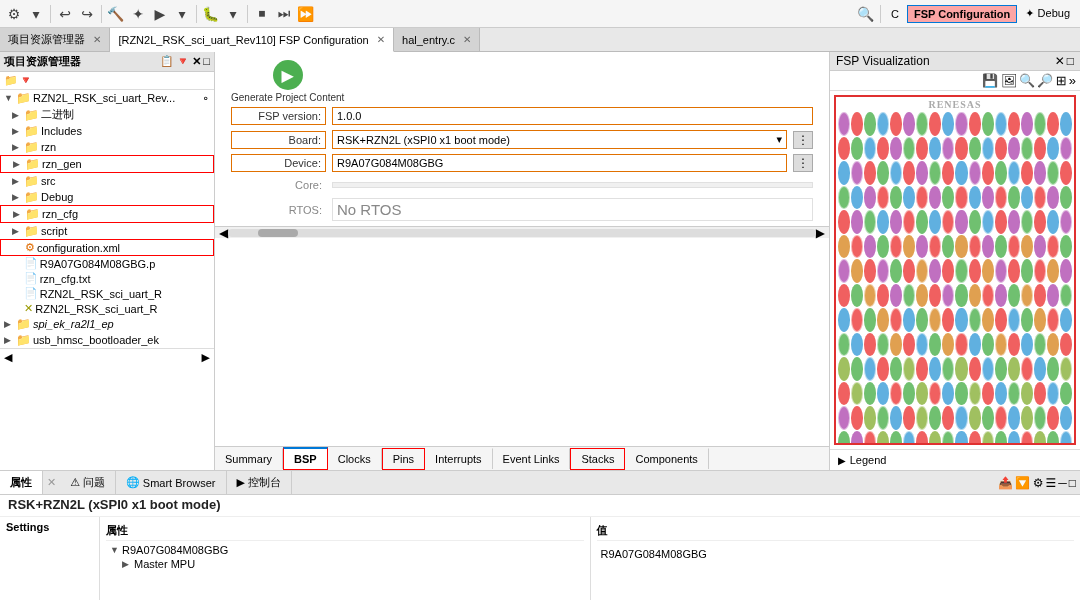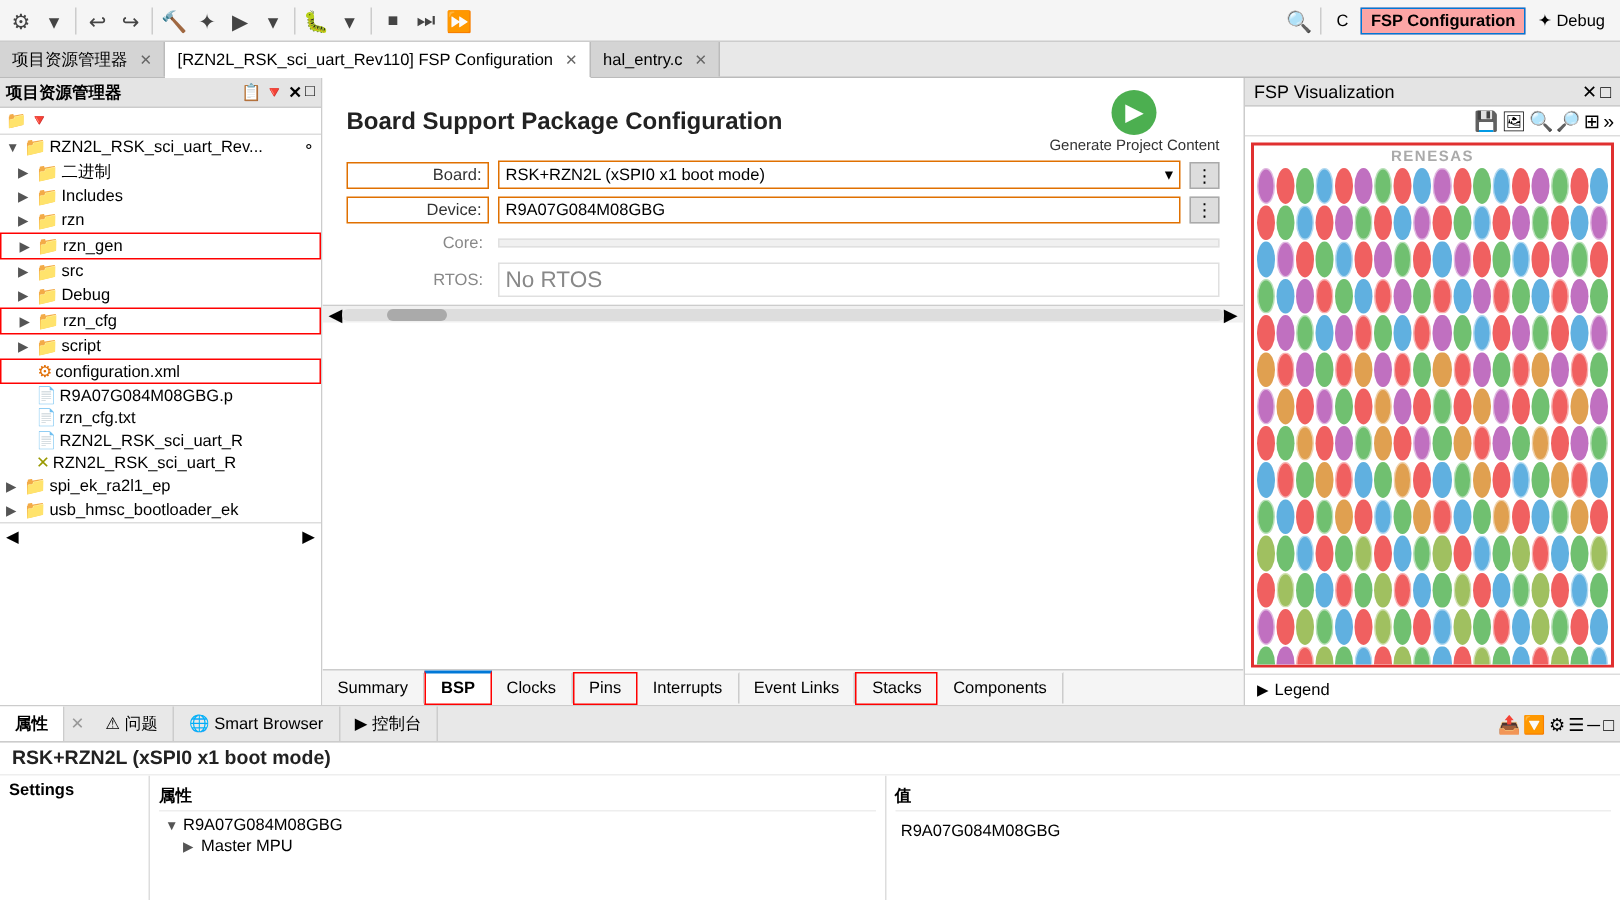--- a/index.html
+++ b/index.html
@@ -361,45 +361,48 @@
       <span style="font-size:11px;">RZN2L_RSK_sci_uart_R</span>
     </div>
     <div class="tree-item indent-1">
       <span class="arrow" style="visibility:hidden;">▶</span>
       <span class="icon-file" style="color:#990;">✕</span>
       <span style="font-size:11px;">RZN2L_RSK_sci_uart_R</span>
     </div>
     <div class="tree-item indent-0">
       <span class="arrow">▶</span>
       <span class="icon-folder">📁</span>
-      <span style="font-size:11px;">spi_ek_ra2l1_ep</span>
+      <span style="font-size:11px;font-style:italic;">spi_ek_ra2l1_ep</span>
     </div>
     <div class="tree-item indent-0">
       <span class="arrow">▶</span>
       <span class="icon-folder">📁</span>
       <span style="font-size:11px;">usb_hmsc_bootloader_ek</span>
     </div>
 
     <div style="display:flex;justify-content:space-between;padding:2px 4px;border-top:1px solid #ddd;margin-top:auto;">
       <span style="cursor:pointer;">◀</span>
       <span style="cursor:pointer;">▶</span>
     </div>
   </div>
 
   <div id="center-panel">
     <div class="bsp-header">
-      <span class="bsp-title">Board Support Package Configuration</span>
       <button class="gen-btn">
         <div class="gen-btn-circle">▶</div>
         <span style="font-size:10px;">Generate Project Content</span>
       </button>
     </div>
 
     <div class="device-section">
 
+      <div class="form-row">
+        <span class="form-label">FSP version:</span>
+        <span class="form-input">1.0.0</span>
+      </div>
 
       <div class="form-row">
         <span class="form-label">Board:</span>
         <div class="form-select">
           <span>RSK+RZN2L (xSPI0 x1 boot mode)</span>
           <span>▾</span>
         </div>
         <span style="background:#ddd;border:1px solid #aaa;padding:1px 3px;cursor:pointer;">⋮</span>
       </div>
 
@@ -469,21 +472,21 @@
     <div class="right-toolbar">
       <span style="cursor:pointer;font-size:13px;">💾</span>
       <span style="cursor:pointer;font-size:13px;">🖼</span>
       <span style="cursor:pointer;font-size:13px;">🔍</span>
       <span style="cursor:pointer;font-size:13px;">🔎</span>
       <span style="cursor:pointer;font-size:13px;">⊞</span>
       <span style="cursor:pointer;font-size:13px;">»</span>
     </div>
 
     <div class="right-content">
-      <div style="text-align:center;font-size:10px;color:#aaa;padding-top:2px;letter-spacing:1px;font-weight:bold;">RENESAS</div>
+      <div style="text-align:center;font-size:10px;color:#aaa;padding-top:2px;letter-spacing:1px;font-weight:bold;font-family:Liberation Serif, serif;">RENESAS</div>
       <div class="chip-grid" id="chip-grid">
       <div class="chip-cell" style="background-color: rgb(192, 112, 192); border: 1px solid rgba(255, 255, 255, 0.5);"></div>
           <div class="chip-cell" style="background-color: rgb(240, 96, 96);"></div>
           <div class="chip-cell" style="background-color: rgb(112, 192, 112);"></div>
           <div class="chip-cell" style="background-color: rgb(96, 176, 224); border: 1px solid rgba(255, 255, 255, 0.5);"></div>
           <div class="chip-cell" style="background-color: rgb(240, 96, 96);"></div>
           <div class="chip-cell" style="background-color: rgb(192, 112, 192);"></div>
           <div class="chip-cell" style="background-color: rgb(112, 192, 112); border: 1px solid rgba(255, 255, 255, 0.5);"></div>
           <div class="chip-cell" style="background-color: rgb(240, 96, 96);"></div>
           <div class="chip-cell" style="background-color: rgb(96, 176, 224);"></div>

